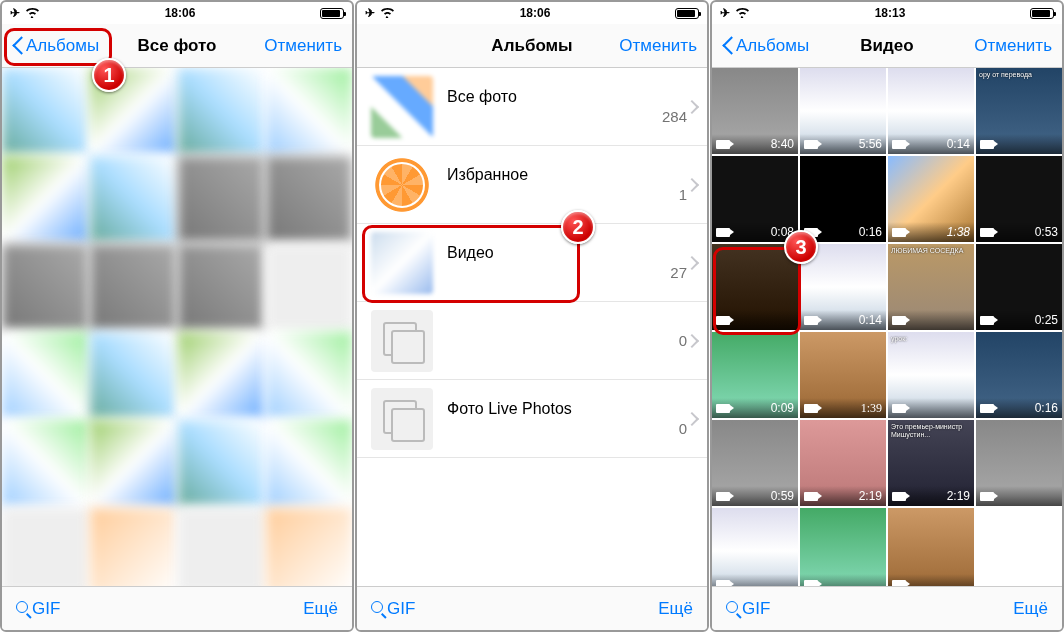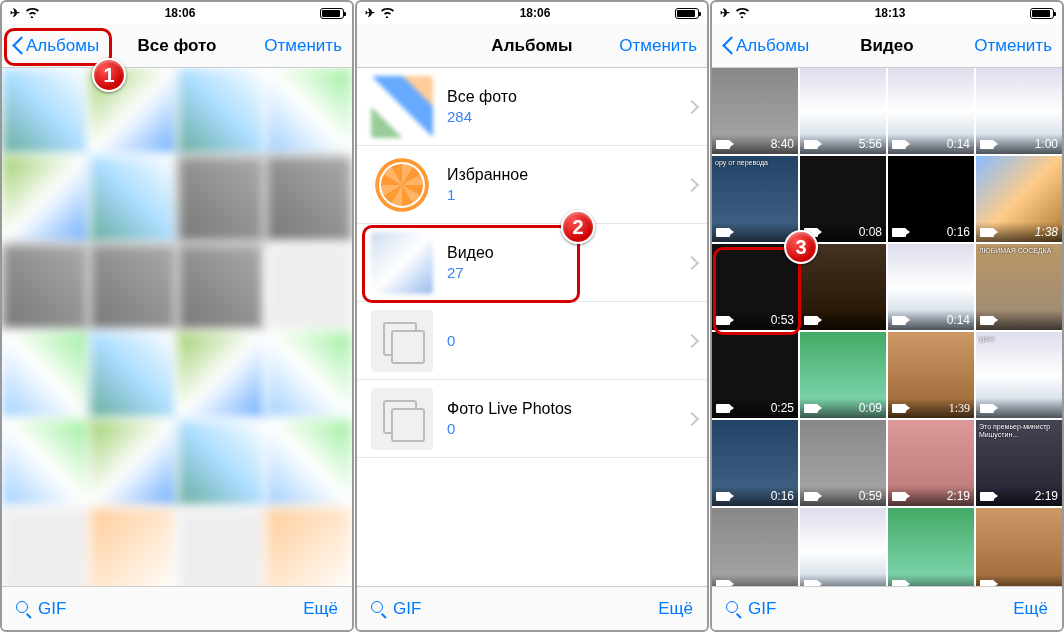--- a/index.html
+++ b/index.html
@@ -158,21 +158,21 @@
     .thumb-placeholder::after {
       content: "";
       position: absolute;
       border: 2px solid #bbb;
       border-radius: 3px;
     }
     .thumb-placeholder::before { width: 30px; height: 30px; top: 12px; left: 12px; }
     .thumb-placeholder::after { width: 30px; height: 30px; top: 20px; left: 20px; background: #f0f0f0; }
     .album-text { flex: 1; display: flex; flex-direction: column; gap: 2px; }
     .album-name { font-size: 16px; color: #000; }
-    .album-count { font-size: 15px; color: #3b82f6; }
+    .album-count { font-size: 15px; color: #737373; text-align: right; }
     .chevron-right {
       width: 8px; height: 14px; position: relative;
     }
     .chevron-right::before {
       content: ""; position: absolute;
       width: 8px; height: 8px;
       border-top: 2px solid #c7c7cc;
       border-right: 2px solid #c7c7cc;
       transform: rotate(45deg);
       top: 2px;
@@ -237,21 +237,21 @@
       height: 44px;
       display: flex;
       align-items: center;
       justify-content: space-between;
       padding: 0 14px;
       border-top: 1px solid #ccc;
       background: #fafafa;
       color: #007aff;
       font-size: 17px;
     }
-    .search-gif { display: flex; align-items: center; gap: 6px; }
+    .search-gif { display: flex; align-items: center; }
     .mag-icon {
       width: 16px; height: 16px; position: relative;
     }
     .mag-icon::before {
       content:"";position:absolute;width:10px;height:10px;border:1.5px solid #007aff;border-radius:50%;
     }
     .mag-icon::after {
       content:"";position:absolute;width:6px;height:1.5px;background:#007aff;bottom:0;right:0;transform:rotate(45deg);
     }
     .red-box {
@@ -459,26 +459,20 @@
             <span class="cam-icon"></span>
             <span>5:56</span>
           </div>
         </div>
         <div class="video-cell vc-snow">
           <div class="video-overlay">
             <span class="cam-icon"></span>
             <span>0:14</span>
           </div>
         </div>
-        <div class="video-cell vc-snow">
-          <div class="video-overlay">
-            <span class="cam-icon"></span>
-            <span>1:00</span>
-          </div>
-        </div>
         <div class="video-cell vc-blue">
           <div class="vtext">ору от перевода</div>
           <div class="video-overlay">
             <span class="cam-icon"></span>
             <span></span>
           </div>
         </div>
         <div class="video-cell vc-dark">
           <div class="video-overlay">
             <span class="cam-icon"></span>

